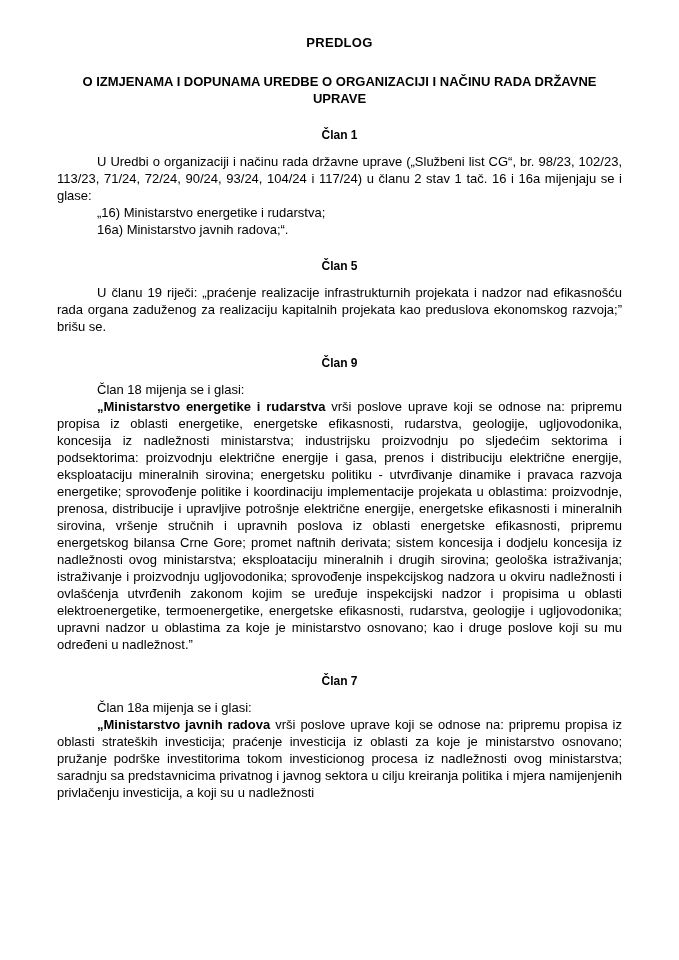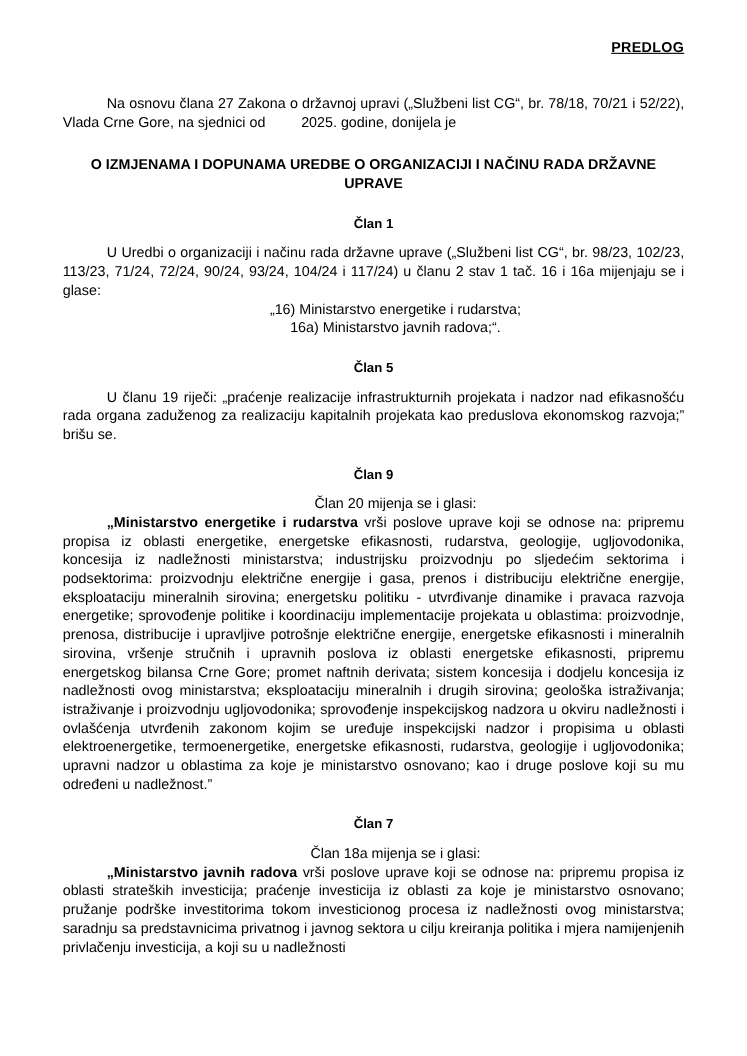--- a/index.html
+++ b/index.html
@@ -8,35 +8,34 @@
     width: 679px;
     min-height: 960px;
     background: #ffffff;
     color: #000000;
     padding: 34px 57px 40px 57px;
     font-family: "Liberation Sans", sans-serif;
     font-size: 13px;
     line-height: 17px;
   }
   .tag {
-    text-align: right;
+    text-align: center;
     font-weight: bold;
-    margin: 0 0 34px 0;
+    margin: 0 0 20px 0;
     letter-spacing: 0.3px;
-    text-decoration: underline;
   }
   .para {
     margin: 0;
     text-align: justify;
     text-indent: 40px;
   }
   .item-line, .lead-line {
     margin: 0;
     text-indent: 40px;
-    text-align: center;
+    text-align: left;
   }
   .title-block {
     text-align: center;
     font-weight: bold;
     margin: 22px 0 0 0;
   }
   .clan {
     text-align: center;
     font-weight: bold;
     margin: 20px 0 9px 0;
@@ -45,35 +44,34 @@
   }
   .bold { font-weight: bold; }
 </style>
 </head>
 <body>
 
 <div class="page">
 
   <div class="tag">PREDLOG</div>
 
-  <p class="para">Na osnovu člana 27 Zakona o državnoj upravi („Službeni list CG“, br. 78/18, 70/21 i 52/22), Vlada Crne Gore, na sjednici od &nbsp;&nbsp;&nbsp;&nbsp;&nbsp;&nbsp;&nbsp; 2025. godine, donijela je</p>
 
   <div class="title-block">
     <div>O IZMJENAMA I DOPUNAMA UREDBE O ORGANIZACIJI I NAČINU RADA DRŽAVNE UPRAVE</div>
   </div>
 
   <div class="clan">Član 1</div>
   <p class="para">U Uredbi o organizaciji i načinu rada državne uprave („Službeni list CG“, br. 98/23, 102/23, 113/23, 71/24, 72/24, 90/24, 93/24, 104/24 i 117/24) u članu 2 stav 1 tač. 16 i 16a mijenjaju se i glase:</p>
   <p class="item-line">„16) Ministarstvo energetike i rudarstva;</p>
   <p class="item-line">16a) Ministarstvo javnih radova;“.</p>
 
   <div class="clan">Član 5</div>
   <p class="para">U članu 19 riječi: „praćenje realizacije infrastrukturnih projekata i nadzor nad efikasnošću rada organa zaduženog za realizaciju kapitalnih projekata kao preduslova ekonomskog razvoja;” brišu se.</p>
 
   <div class="clan">Član 9</div>
-  <p class="lead-line">Član 20 mijenja se i glasi:</p>
+  <p class="lead-line">Član 18 mijenja se i glasi:</p>
   <p class="para"><span class="bold">„Ministarstvo energetike i rudarstva</span><span> vrši poslove uprave koji se odnose na: pripremu propisa iz oblasti energetike, energetske efikasnosti, rudarstva, geologije, ugljovodonika, koncesija iz nadležnosti ministarstva; industrijsku proizvodnju po sljedećim sektorima i podsektorima: proizvodnju električne energije i gasa, prenos i distribuciju električne energije, eksploataciju mineralnih sirovina; energetsku politiku - utvrđivanje dinamike i pravaca razvoja energetike; sprovođenje politike i koordinaciju implementacije projekata u oblastima: proizvodnje, prenosa, distribucije i upravljive potrošnje električne energije, energetske efikasnosti i mineralnih sirovina, vršenje stručnih i upravnih poslova iz oblasti energetske efikasnosti, pripremu energetskog bilansa Crne Gore; promet naftnih derivata; sistem koncesija i dodjelu koncesija iz nadležnosti ovog ministarstva; eksploataciju mineralnih i drugih sirovina; geološka istraživanja; istraživanje i proizvodnju ugljovodonika; sprovođenje inspekcijskog nadzora u okviru nadležnosti i ovlašćenja utvrđenih zakonom kojim se uređuje inspekcijski nadzor i propisima u oblasti elektroenergetike, termoenergetike, energetske efikasnosti, rudarstva, geologije i ugljovodonika; upravni nadzor u oblastima za koje je ministarstvo osnovano; kao i druge poslove koji su mu određeni u nadležnost.”</span></p>
 
   <div class="clan">Član 7</div>
   <p class="lead-line">Član 18a mijenja se i glasi:</p>
   <p class="para"><span class="bold">„Ministarstvo javnih radova</span><span> vrši poslove uprave koji se odnose na: pripremu propisa iz oblasti strateških investicija; praćenje investicija iz oblasti za koje je ministarstvo osnovano; pružanje podrške investitorima tokom investicionog procesa iz nadležnosti ovog ministarstva; saradnju sa predstavnicima privatnog i javnog sektora u cilju kreiranja politika i mjera namijenjenih privlačenju investicija, a koji su u nadležnosti</span></p>
 
 </div>
 
 </body></html>

